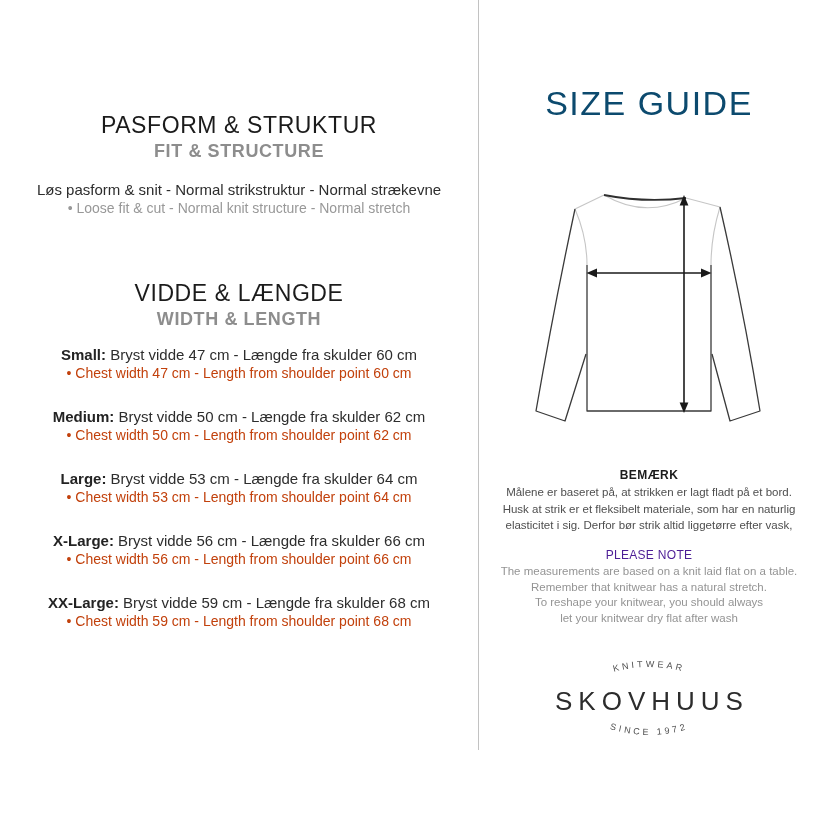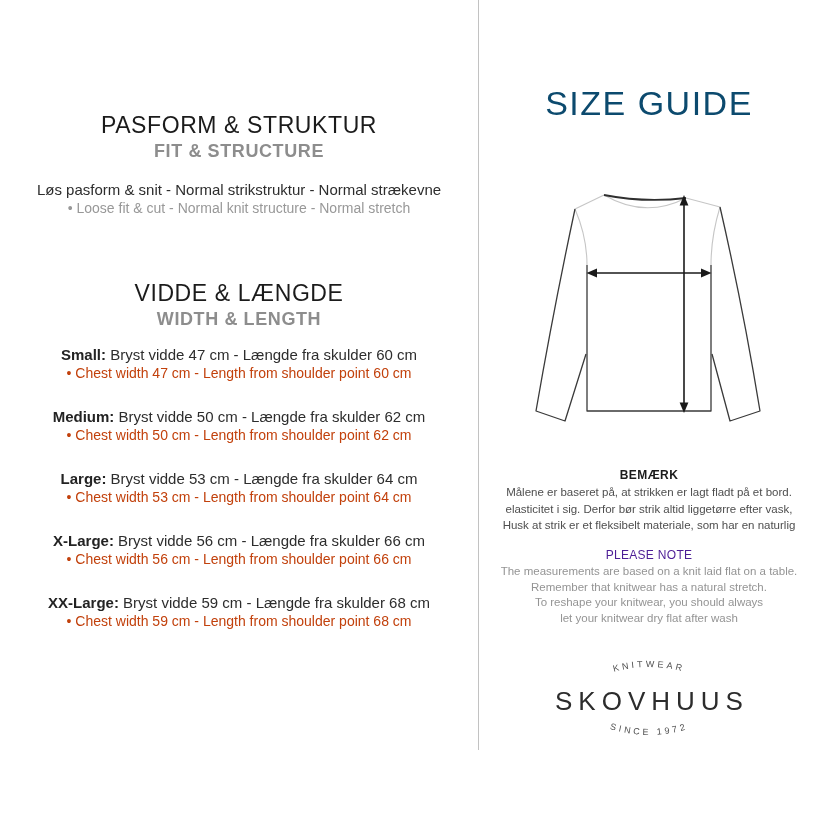--- a/index.html
+++ b/index.html
@@ -110,22 +110,22 @@
       <g stroke="#1a1a1a" fill="#1a1a1a">
         <line x1="94" y1="91" x2="204" y2="91" stroke-width="1.6"></line>
         <polygon points="86.5,91 97,86.6 97,95.4" stroke="none"></polygon>
         <polygon points="211.5,91 201,86.6 201,95.4" stroke="none"></polygon>
       </g>
     </svg>
 
     <div class="note-title-da">BEMÆRK</div>
     <div class="note-da">
       <div>Målene er baseret på, at strikken er lagt fladt på et bord.</div>
+      <div>Husk at strik er et fleksibelt materiale, som har en naturlig</div>
       <div>elasticitet i sig. Derfor bør strik altid liggetørre efter vask,</div>
-      <div>Husk at strik er et fleksibelt materiale, som har en naturlig</div>
     </div>
 
     <div class="note-title-en">PLEASE NOTE</div>
     <div class="note-en">
       <div>The measurements are based on a knit laid flat on a table.</div>
       <div>Remember that knitwear has a natural stretch.</div>
       <div>To reshape your knitwear, you should always</div>
       <div>let your knitwear dry flat after wash</div>
     </div>
 

